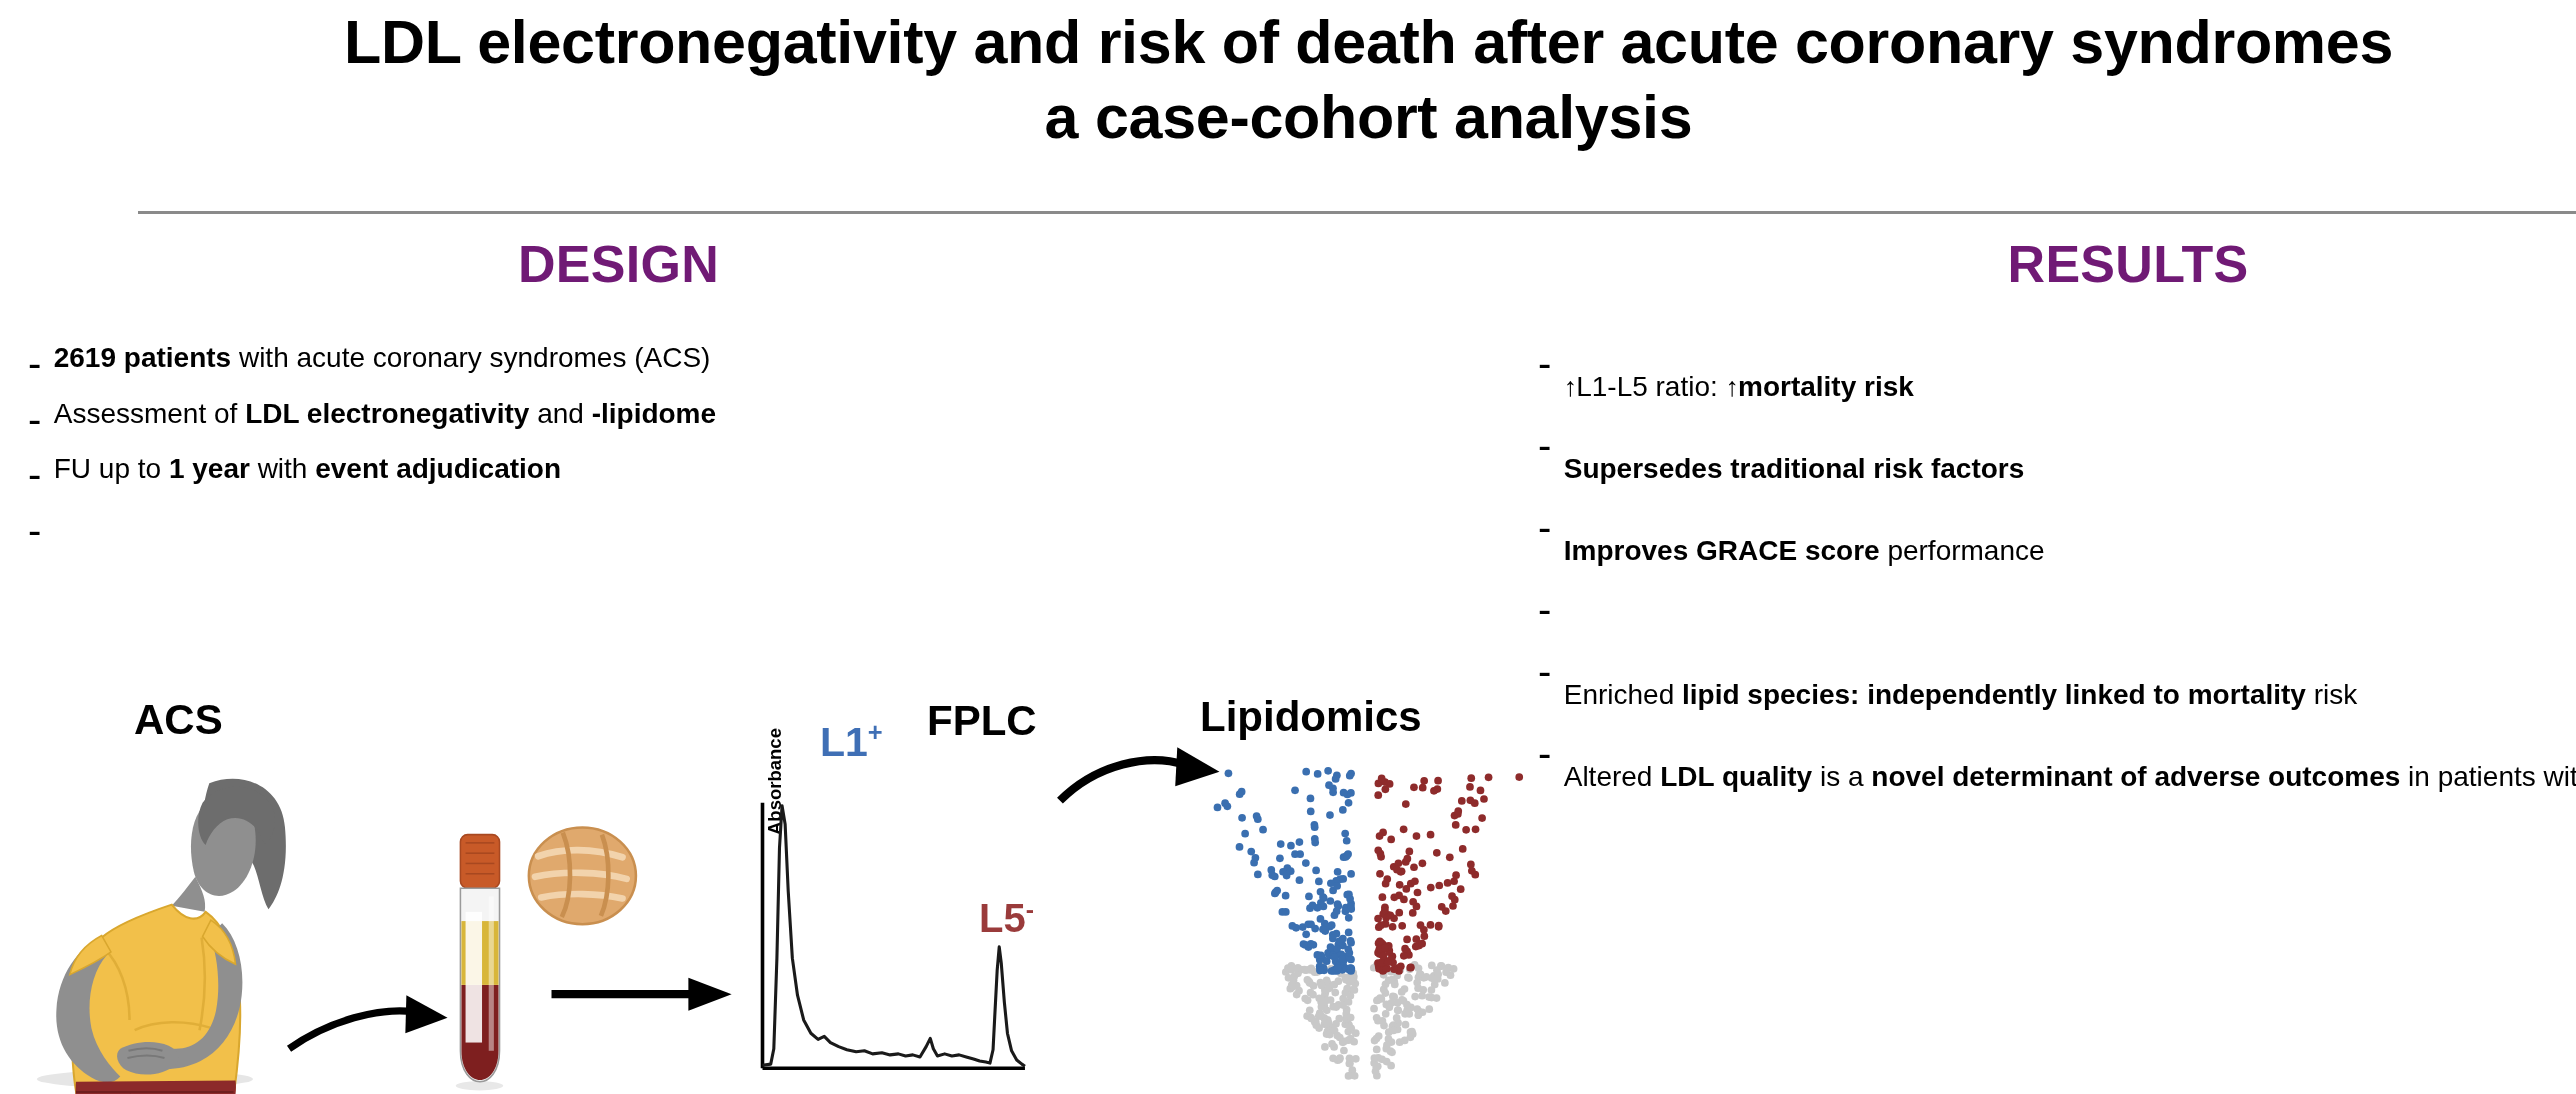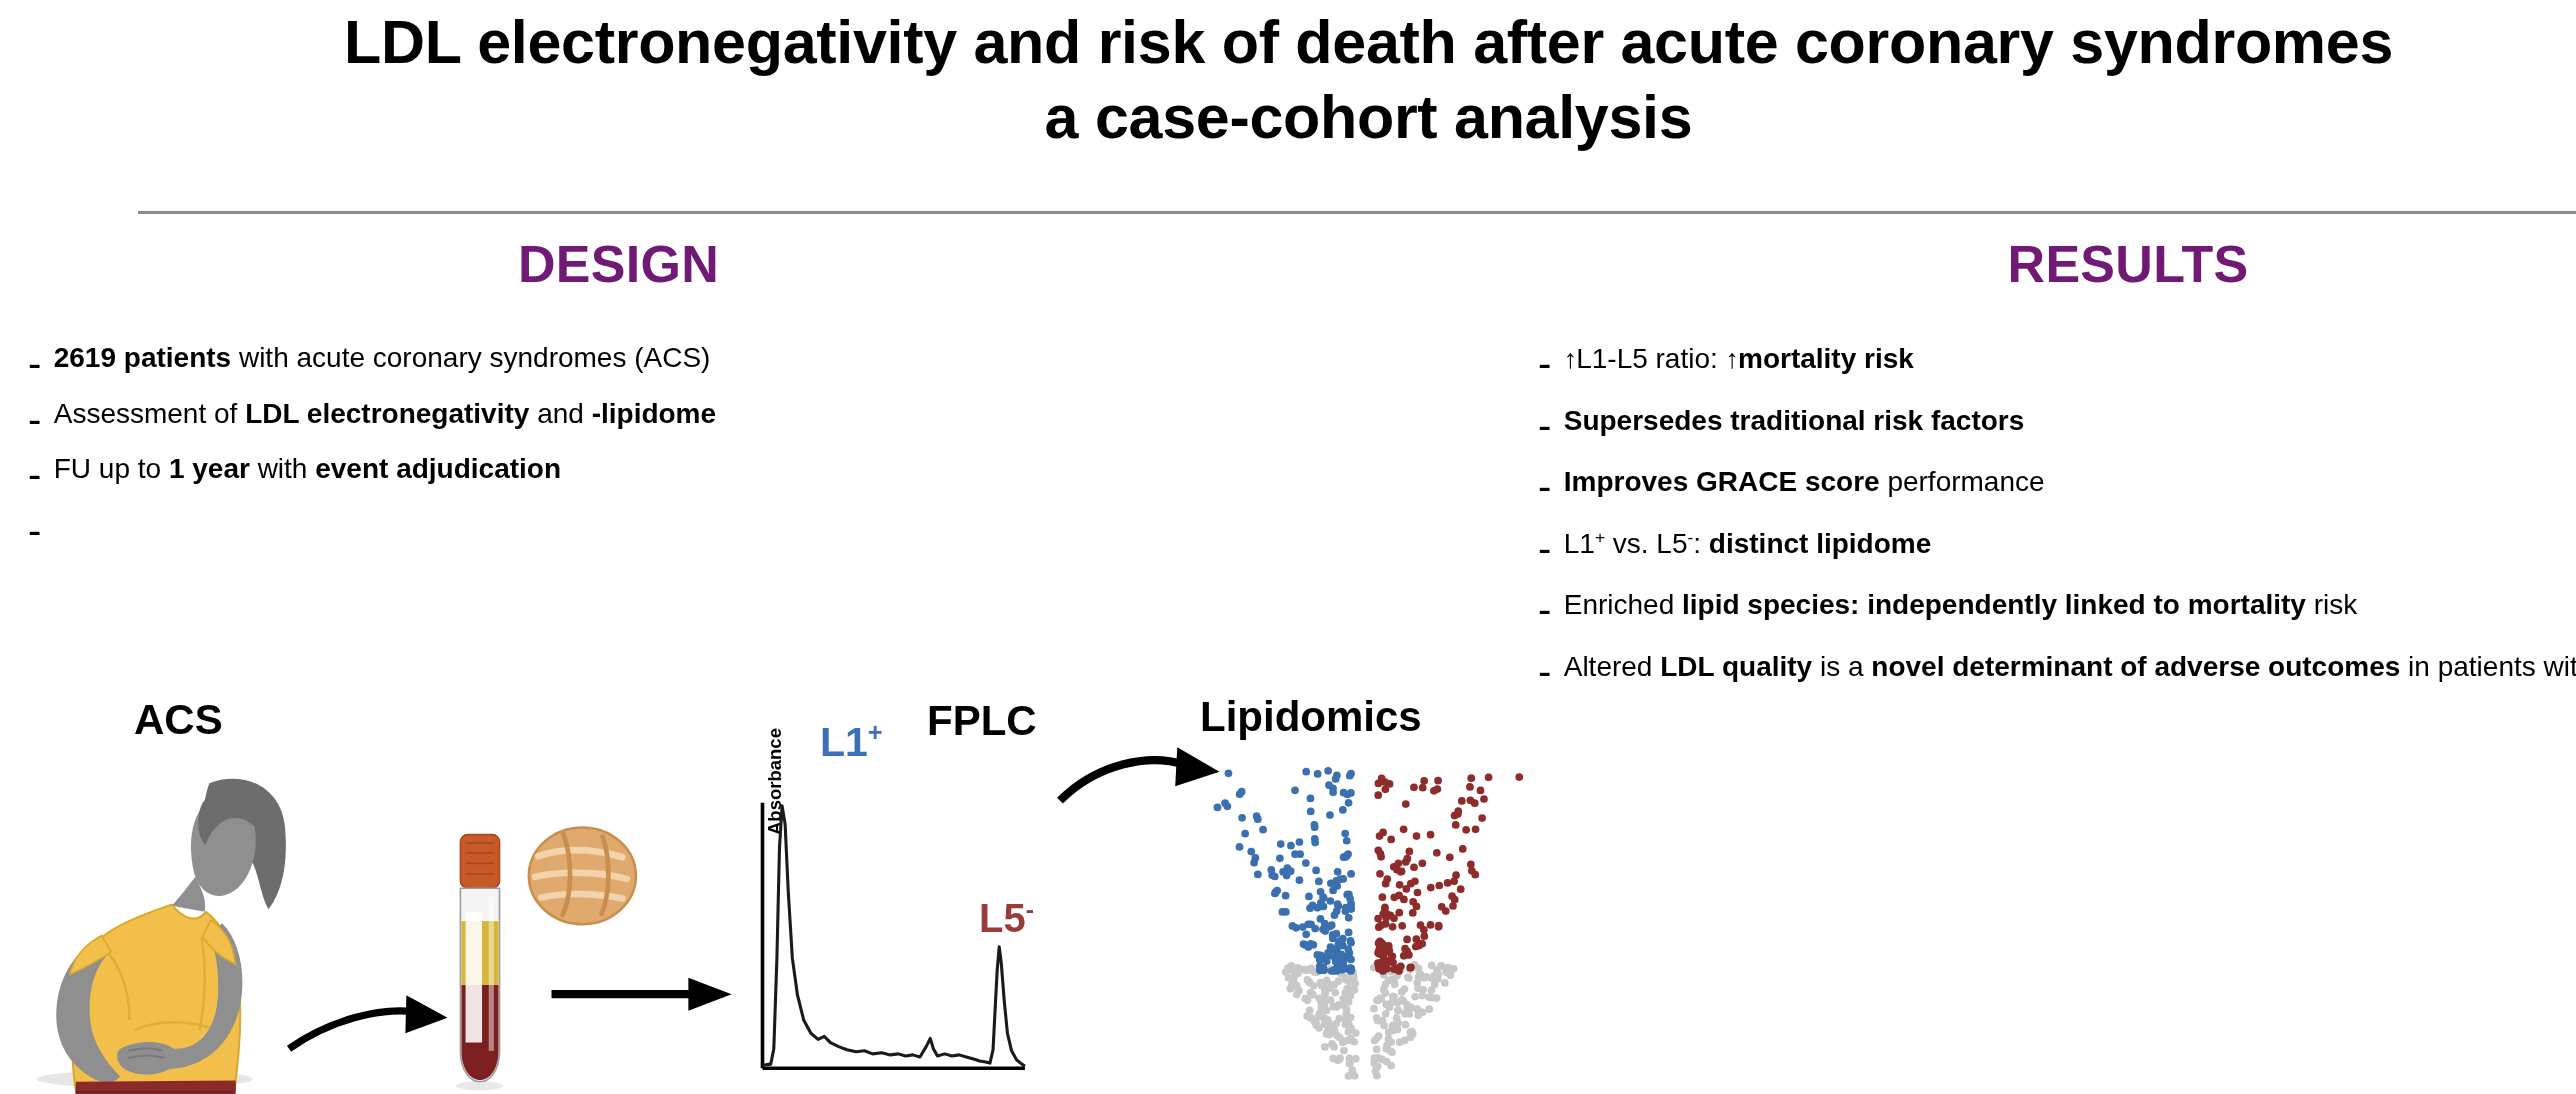--- a/index.html
+++ b/index.html
@@ -38,21 +38,21 @@
   .bullets.results { left: 1538px; top: 343px; width: 1185px; }
 
   .bullet { display: flex; align-items: flex-start; color: #000; }
   .bullet .dash {
     flex: 0 0 auto; font-size: 40px; line-height: 1.0;
     padding-right: 12.4px; font-weight: normal;
   }
   .bullet .btext { font-size: 28px; line-height: 1.08; }
   .bullets.design  .bullet { margin-bottom: 15.5px; }
   .bullets.results .bullet { margin-bottom: 21.6px; }
-  .bullets.results .bullet .btext { line-height: 1.16; }
+  .bullets.results .bullet .btext { line-height: 1.16; margin-top: 28px; }
   b { font-weight: bold; }
   .sup { font-size: 0.62em; vertical-align: super; line-height: 0; }
   .arrow-up { font-size: 0.96em; font-weight: bold; letter-spacing: -1px; }
 
   
   .fig-label {
     position: absolute; font-size: 42px; font-weight: bold; color: #000;
     white-space: nowrap;
   }
   .fig-label.acs      { left: 134px;  top: 696px; }
@@ -116,21 +116,20 @@
       <div class="bullet">
         <span class="dash">-</span>
         <span class="btext"><b>Supersedes traditional risk factors</b></span>
       </div>
       <div class="bullet">
         <span class="dash">-</span>
         <span class="btext"><b>Improves GRACE score</b> performance</span>
       </div>
       <div class="bullet">
         <span class="dash">-</span>
-        <span class="btext">L1<span class="sup">+</span> vs. L5<span class="sup">-</span>: <b>distinct lipidome</b></span>
       </div>
       <div class="bullet">
         <span class="dash">-</span>
         <span class="btext">Enriched <b>lipid species: independently linked to mortality</b> risk</span>
       </div>
       <div class="bullet">
         <span class="dash">-</span>
         <span class="btext">Altered <b>LDL quality</b> is a <b>novel determinant of adverse outcomes</b> in patients with ACS</span>
       </div>
     </div>

